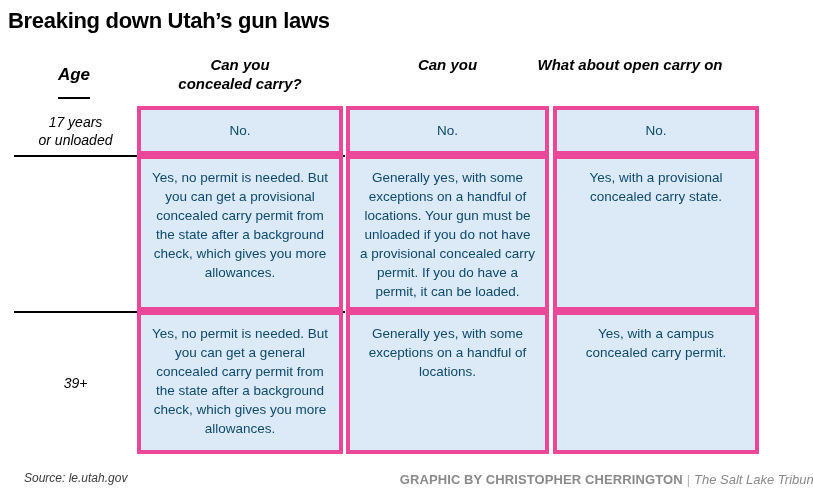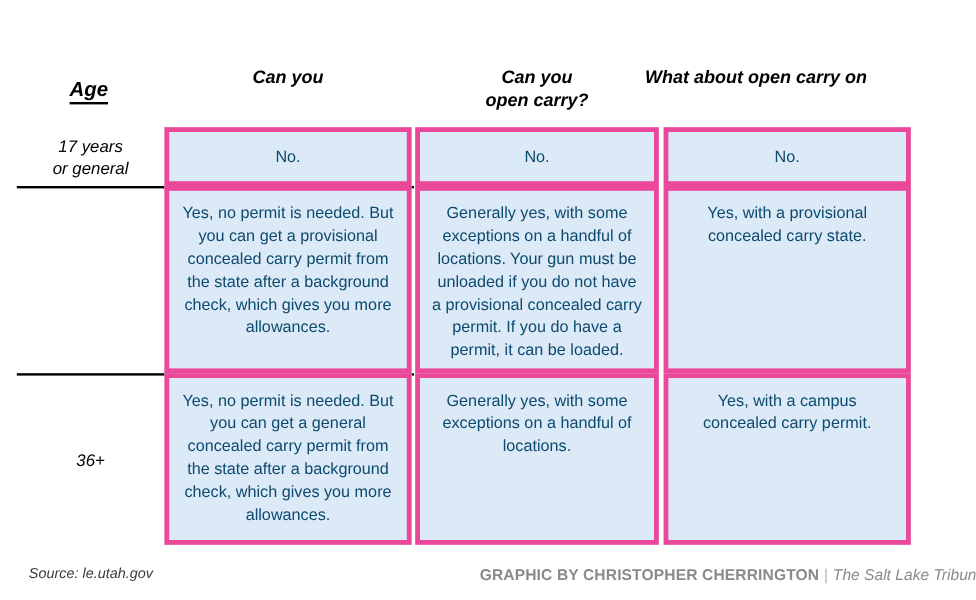--- a/index.html
+++ b/index.html
@@ -49,21 +49,21 @@
     font-size: 15px;
     line-height: 19px;
     color: #000000;
   }
   .col-header .hline { display: block; white-space: nowrap; }
 
   .ch-age   { left: 14px;  top: 10px; width: 120px; }
   .ch-age .age-word {
     display: inline-block;
     border-bottom: 2px solid #000;
-    padding-bottom: 1px;
+    padding-bottom: 13px;
     font-size: 17px;
   }
   .ch-1 { left: 137px; top: 0;  width: 206px; }
   .ch-2 { left: 346px; top: 0;  width: 203px; }
   .ch-3 { left: 527px; top: 0;  width: 206px; }
 
   
   .table {
     position: absolute;
     left: 0;
@@ -174,57 +174,58 @@
     font-style: italic;
     font-size: 13px;
     color: #8a8a8a;
   }
 </style>
 </head>
 <body>
 
 <div class="graphic">
 
+  <div class="title">Breaking down Utah’s gun laws</div>
 
   <div class="col-headers">
 
     <div class="col-header ch-age">
       <span class="age-word">Age</span>
     </div>
 
     <div class="col-header ch-1">
       <span class="hline">Can you</span>
+      <span class="hline">concealed carry?</span>
     </div>
 
     <div class="col-header ch-2">
       <span class="hline">Can you</span>
-      <span class="hline">open carry?</span>
     </div>
 
     <div class="col-header ch-3">
       <span class="hline">What about open carry on</span>
     </div>
 
   </div>
 
   <div class="table">
 
     <div class="age-col">
 
       <div class="age-cell age-r0">
         <div>
           <span class="hline">17 years</span>
-          <span class="hline">or general</span>
+          <span class="hline">or unloaded</span>
         </div>
       </div>
 
 
       <div class="age-cell age-r2">
         <div>
-          <span class="hline">36+</span>
+          <span class="hline">39+</span>
         </div>
       </div>
 
     </div>
 
     <div class="hrule hrule-1"></div>
     <div class="hrule hrule-2"></div>
 
     <div class="cell c1 r0 center-v">No.</div>
     <div class="cell c2 r0 center-v">No.</div>

